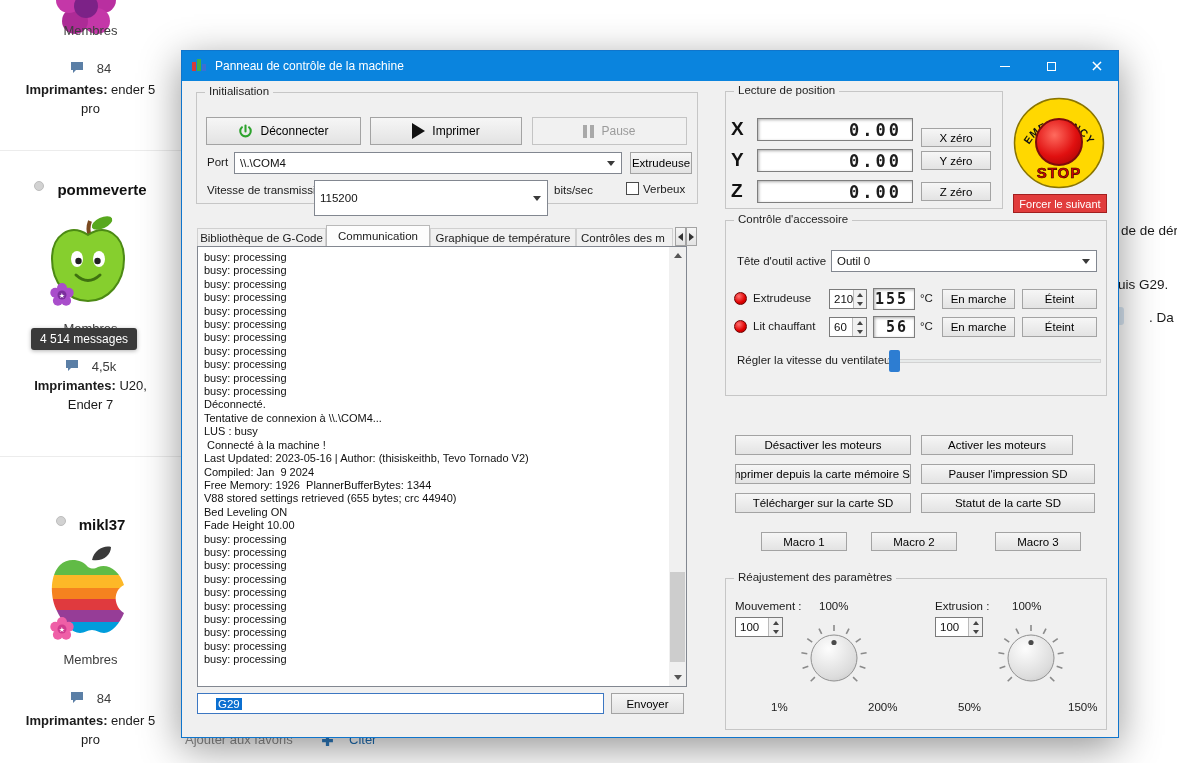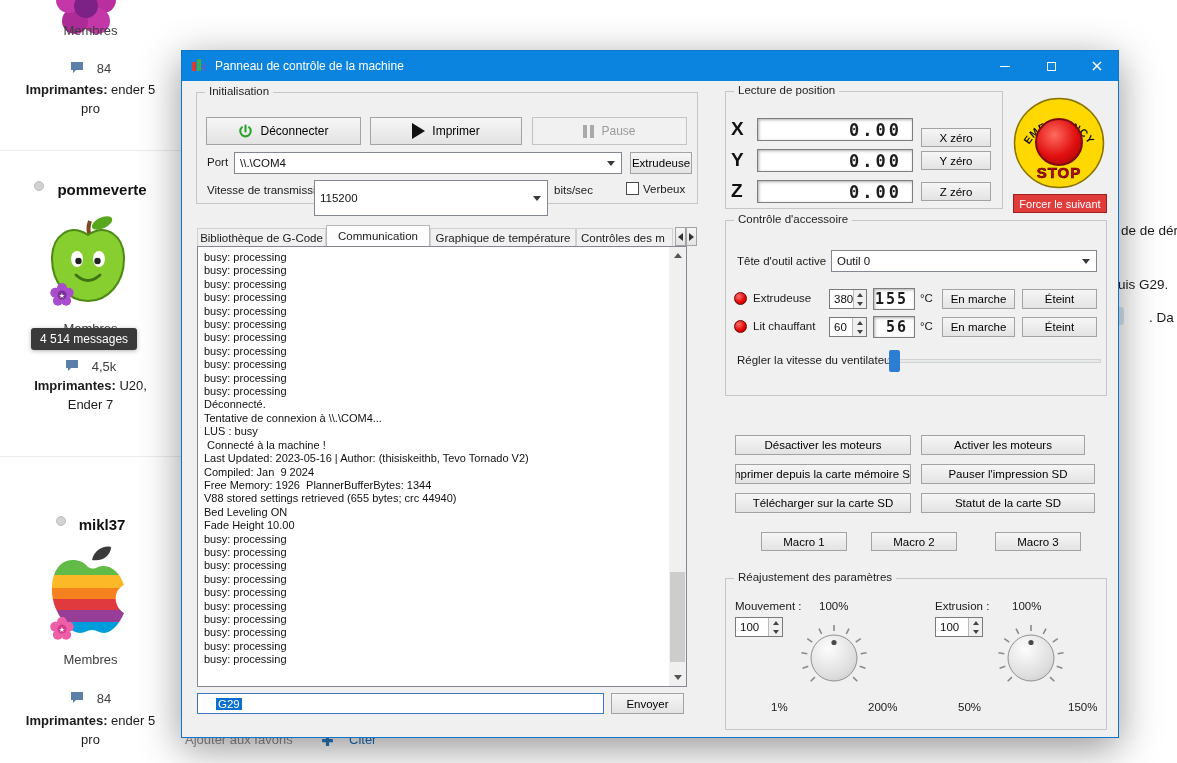--- a/index.html
+++ b/index.html
@@ -405,21 +405,21 @@
     </div>
     <span class="label" style="left:555px;top:204px">Tête d'outil active</span>
     <div class="combo" style="left:649px;top:199px;width:266px;height:22px">
       <span>Outil 0</span>
       <span class="combo-arrow"></span>
     </div>
 
     <div class="led" style="left:552px;top:241px"></div>
     <span class="label" style="left:571px;top:241px">Extrudeuse</span>
     <div class="spin" style="left:647px;top:238px;width:38px;height:20px">
-      <div class="num">380</div>
+      <div class="num">210</div>
       <div class="ud">
           <div>
             <span class="t-up"></span>
           </div>
           <div>
             <span class="t-dn"></span>
           </div>
         </div>
     </div>
     <div class="seg temp" style="left:691px;top:237px;width:42px;height:22px">155</div>
@@ -455,21 +455,21 @@
 
     <span class="label" style="left:555px;top:303px">Régler la vitesse du ventilateur</span>
     <div class="slider" style="left:705px;top:299px;width:214px;height:22px">
       <div class="slider-track"></div>
       <div class="slider-thumb"></div>
     </div>
 
     <div class="btn" style="left:553px;top:384px;width:176px;height:20px">
         <span>Désactiver les moteurs</span>
       </div>
-    <div class="btn" style="left:739px;top:384px;width:164px;height:20px">
+    <div class="btn" style="left:739px;top:384px;width:152px;height:20px">
         <span>Activer les moteurs</span>
       </div>
     <div class="btn" style="left:553px;top:413px;width:176px;height:20px">
         <span>Imprimer depuis la carte mémoire SD</span>
       </div>
     <div class="btn" style="left:739px;top:413px;width:174px;height:20px">
         <span>Pauser l'impression SD</span>
       </div>
     <div class="btn" style="left:553px;top:442px;width:176px;height:20px">
         <span>Télécharger sur la carte SD</span>

